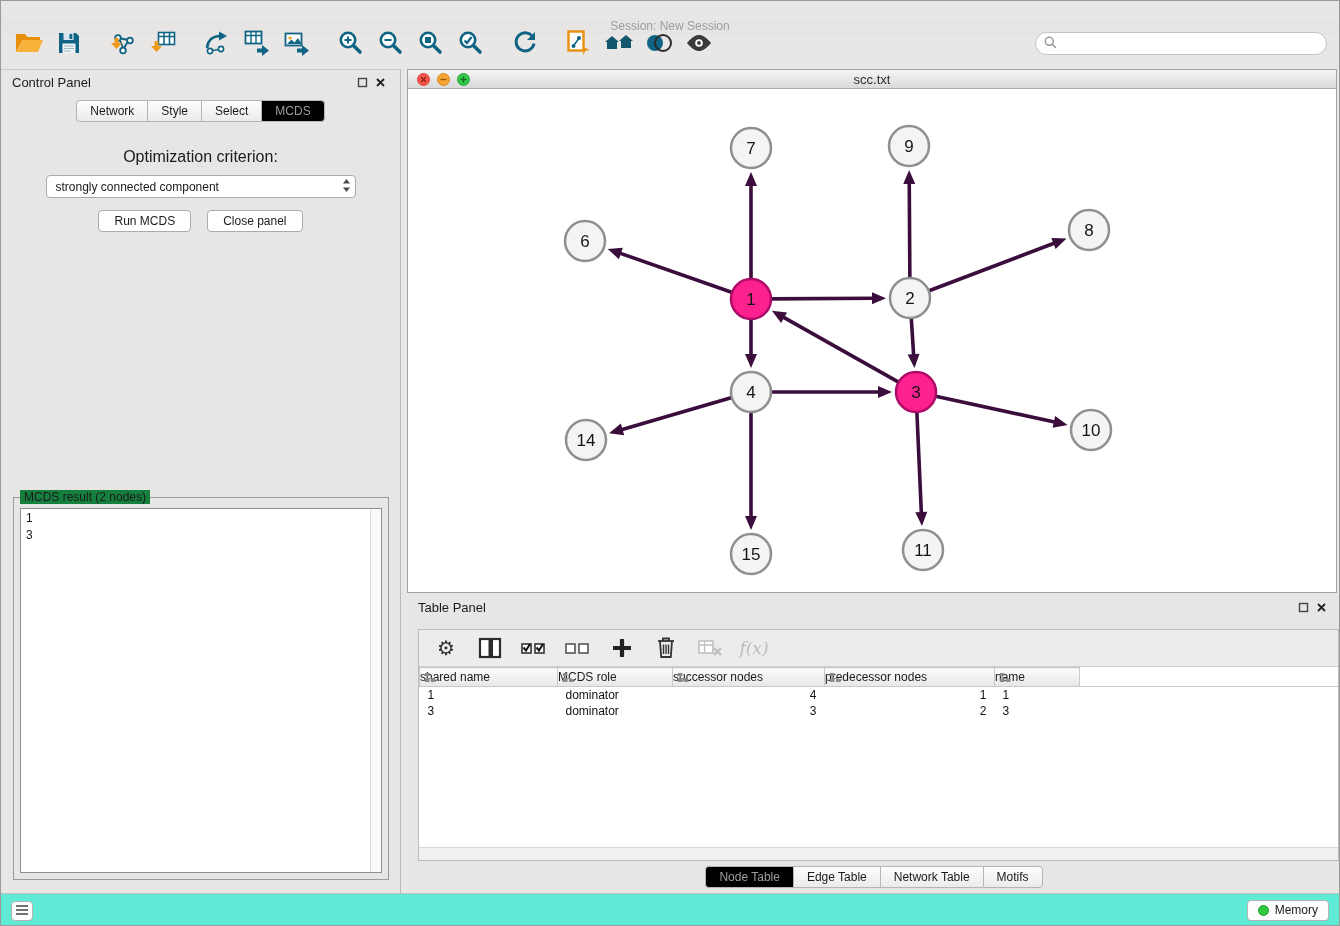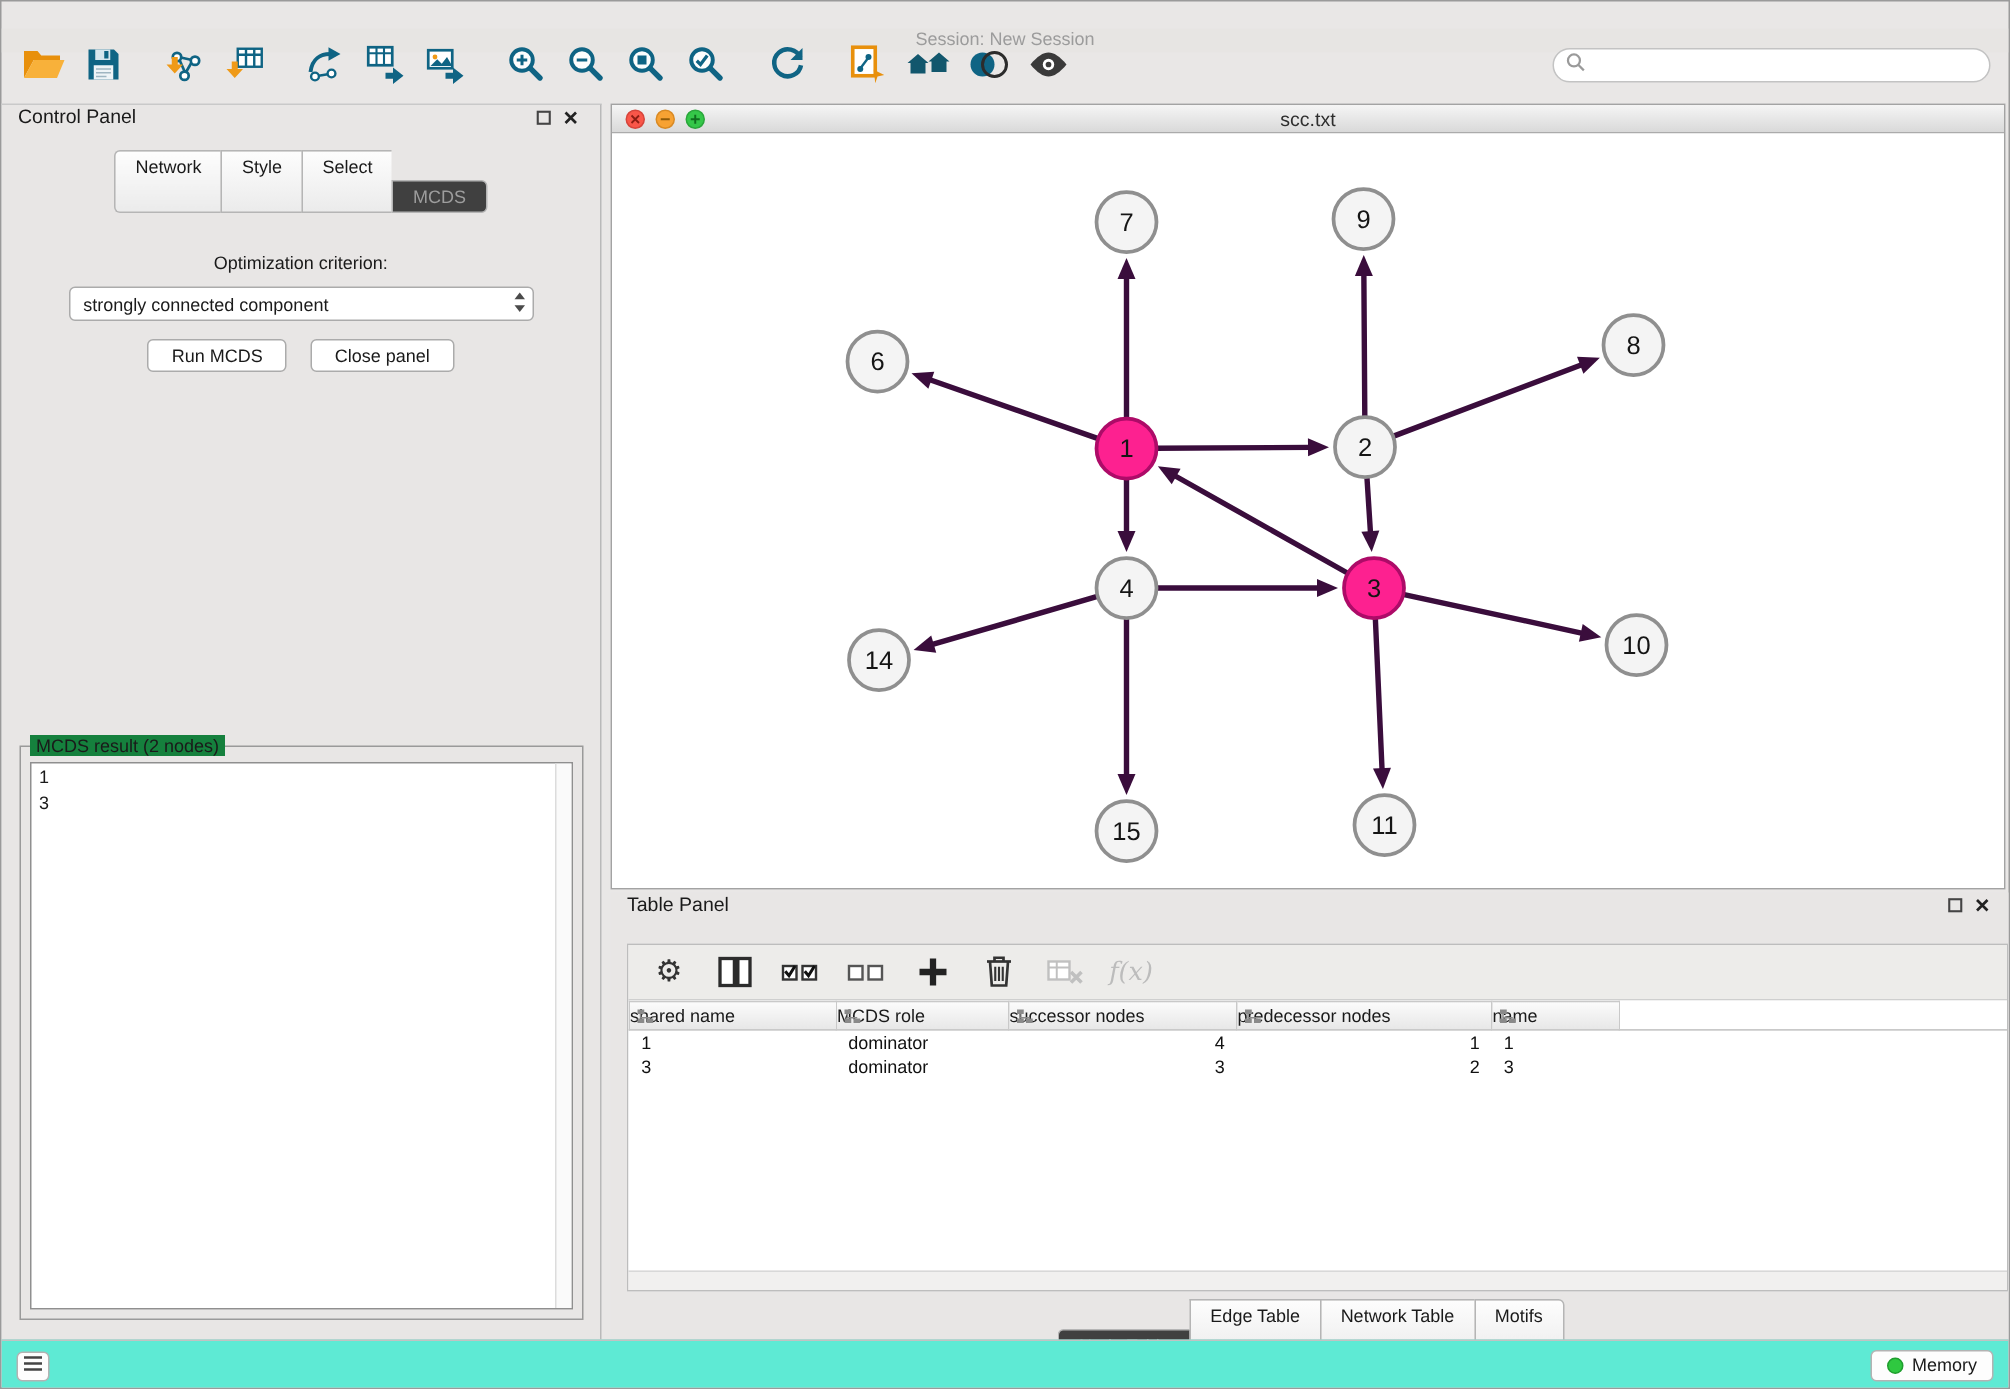--- a/index.html
+++ b/index.html
@@ -20,32 +20,32 @@
   .tb-btn svg { display:block; }
   .tb-sep { width:14px; height:1px; }
   .search-box { position:absolute; right:12px; top:15px; width:292px; height:23px;
     border:1px solid #c3c3c3; border-radius:12px; background:#fff;
     display:flex; align-items:center; padding:0 8px; }
   .search-box input { border:none; outline:none; flex:1; font-size:12px; background:transparent; margin-left:5px;
     font-family:"Liberation Sans", sans-serif; }
   
   .control-panel { position:absolute; left:0; top:68px; width:400px; height:824px;
     background:#e8e6e5; border-top:1px solid #c9c9c9; border-right:1px solid #b9b9b9; }
-  .panel-header { height:25px; display:flex; padding:0 11px; font-size:13px; }
+  .panel-header { height:25px; display:flex; align-items:center; padding:0 11px; font-size:13px; }
   .panel-header .spacer { flex:1; }
   .ph-icon { width:18px; height:16px; display:flex; align-items:center; justify-content:center; cursor:pointer; }
   
   .tabs-row { display:flex; justify-content:center; margin-top:5px; }
   .tab { border:1px solid #b5b5b5; border-right:none; padding:3px 13px; font-size:12px;
     background:linear-gradient(#fdfdfd,#ebebeb); cursor:pointer; color:#1a1a1a; }
   .tab.first { border-radius:4px 0 0 4px; }
   .tab.last { border-radius:0 4px 4px 0; border-right:1px solid #b5b5b5; }
-  .tab.active { background:#404040; color:#9d9d9d;margin-top:20px; }
-  
-  .opt-label { text-align:center; margin-top:26px; font-size:12px; }
+  .tab.active { background:#000000; color:#9d9d9d; }
+  
+  .opt-label { text-align:center; margin-top:26px; font-size:16px; }
   .select { margin:9px auto 0; width:310px; height:23px; border:1px solid #ababab; border-radius:4px;
     background:#fff; display:flex; align-items:center; padding:0 4px 0 9px; font-size:12px; cursor:pointer; }
   .select .sel-label { flex:1; }
   .cp-buttons { display:flex; justify-content:center; gap:16px; margin-top:12px; }
   .btn { border:1px solid #ababab; border-radius:4px; background:#fff; padding:3px 15px;
     font-size:12px; font-family:"Liberation Sans", sans-serif; cursor:pointer; color:#1a1a1a; }
   .result-box { position:absolute; left:12px; top:427px; width:376px; height:383px;
     border:1px solid #9a9a9a; background:#e8e6e5; }
   .result-legend { position:absolute; top:-8px; left:6px; background:#15803d; padding:0 4px; font-size:12px; }
   .result-inner { position:absolute; left:6px; right:6px; top:10px; bottom:6px;

